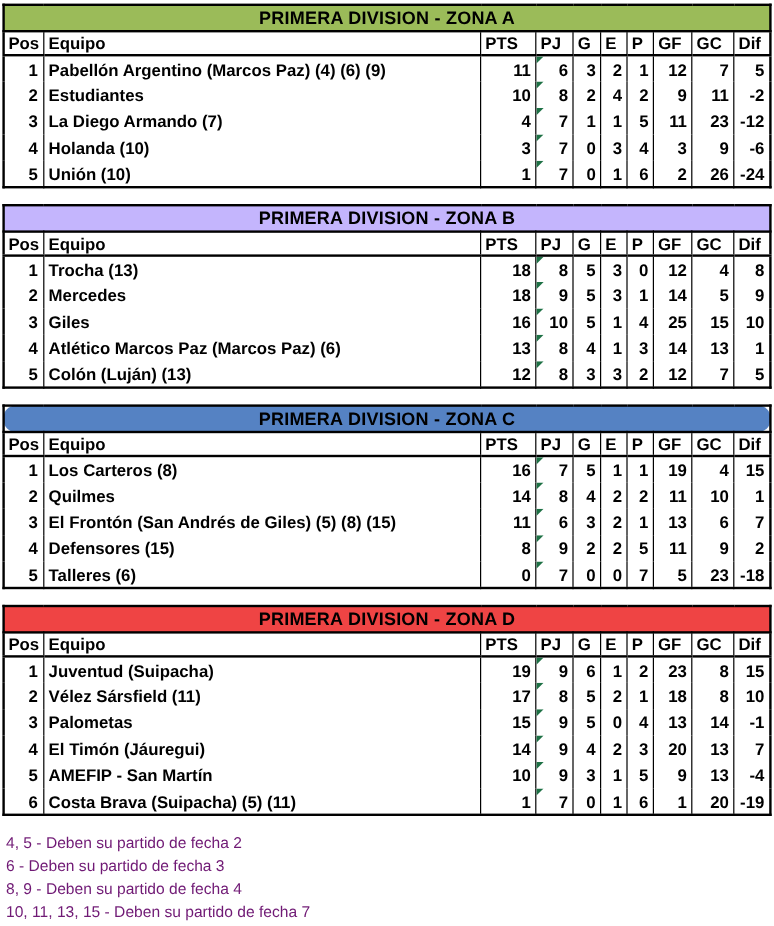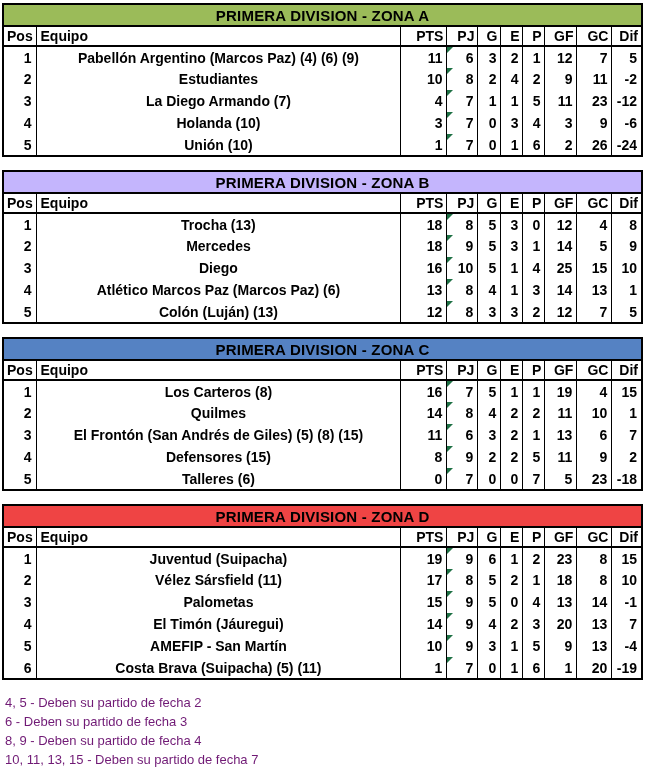--- a/index.html
+++ b/index.html
@@ -39,40 +39,40 @@
     height: 20px;
     box-sizing: border-box;
     padding: 0 3px;
     border-left: 1px solid #000;
     border-right: 1px solid #000;
     border-top: 2px solid #000;
     border-bottom: 2px solid #000;
     font-size: 14px;
     font-weight: bold;
     color: #000;
-    text-align: right;
+    text-align: left;
     white-space: nowrap;
     overflow: hidden;
   }
   tr.hdr-row th.col-equipo { text-align: left; padding-left: 4px; }
   tr.hdr-row th.col-pos    { text-align: center; margin-top: 45px; }
   td {
     height: 22px;
     box-sizing: border-box;
     padding: 0 4px;
     border-left: 1px solid #000;
     border-right: 1px solid #000;
     font-size: 14px;
     font-weight: bold;
     color: #000;
     white-space: nowrap;
     overflow: hidden;
     text-align: right;
   }
-  td.cell-equipo { text-align: center; margin-left: 35px; }
+  td.cell-equipo { text-align: left; margin-left: 35px; }
   td.cell-pj { position: relative; }
   .flag {
     position: absolute;
     left: 0;
     top: 0;
     width: 0;
     height: 0;
     border-top: 6px solid #1E7145;
     border-right: 6px solid transparent;
   }
@@ -244,21 +244,21 @@
           <td class="cell-pj"><span class="flag" style="border-top-color: rgb(30, 113, 69);"></span>9</td>
           <td class="cell-g">5</td>
           <td class="cell-e">3</td>
           <td class="cell-p">1</td>
           <td class="cell-gf">14</td>
           <td class="cell-gc">5</td>
           <td class="cell-dif">9</td>
         </tr>
         <tr>
           <td class="cell-pos">3</td>
-          <td class="cell-equipo">Diego</td>
+          <td class="cell-equipo">Giles</td>
           <td class="cell-pts">16</td>
           <td class="cell-pj"><span class="flag" style="border-top-color: rgb(30, 113, 69);"></span>10</td>
           <td class="cell-g">5</td>
           <td class="cell-e">1</td>
           <td class="cell-p">4</td>
           <td class="cell-gf">25</td>
           <td class="cell-gc">15</td>
           <td class="cell-dif">10</td>
         </tr>
         <tr>
@@ -296,21 +296,21 @@
         <col class="c-pj">
         <col class="c-g">
       <col class="c-e">
         <col class="c-p">
         <col class="c-gf">
         <col class="c-gc">
         <col class="c-dif">
     </colgroup>
     <thead>
       <tr>
-        <th class="title-cell" colspan="10" style="background: rgb(85, 130, 195);">PRIMERA DIVISION - ZONA C</th>
+        <th class="title-cell" colspan="10" style="background: rgb(85, 130, 195); border-radius: 10px;">PRIMERA DIVISION - ZONA C</th>
       </tr>
       <tr class="hdr-row">
         <th class="col-pos">Pos</th>
         <th class="col-equipo">Equipo</th>
         <th>PTS</th>
         <th>PJ</th>
         <th>G</th>
         <th>E</th>
         <th>P</th>
         <th>GF</th>

